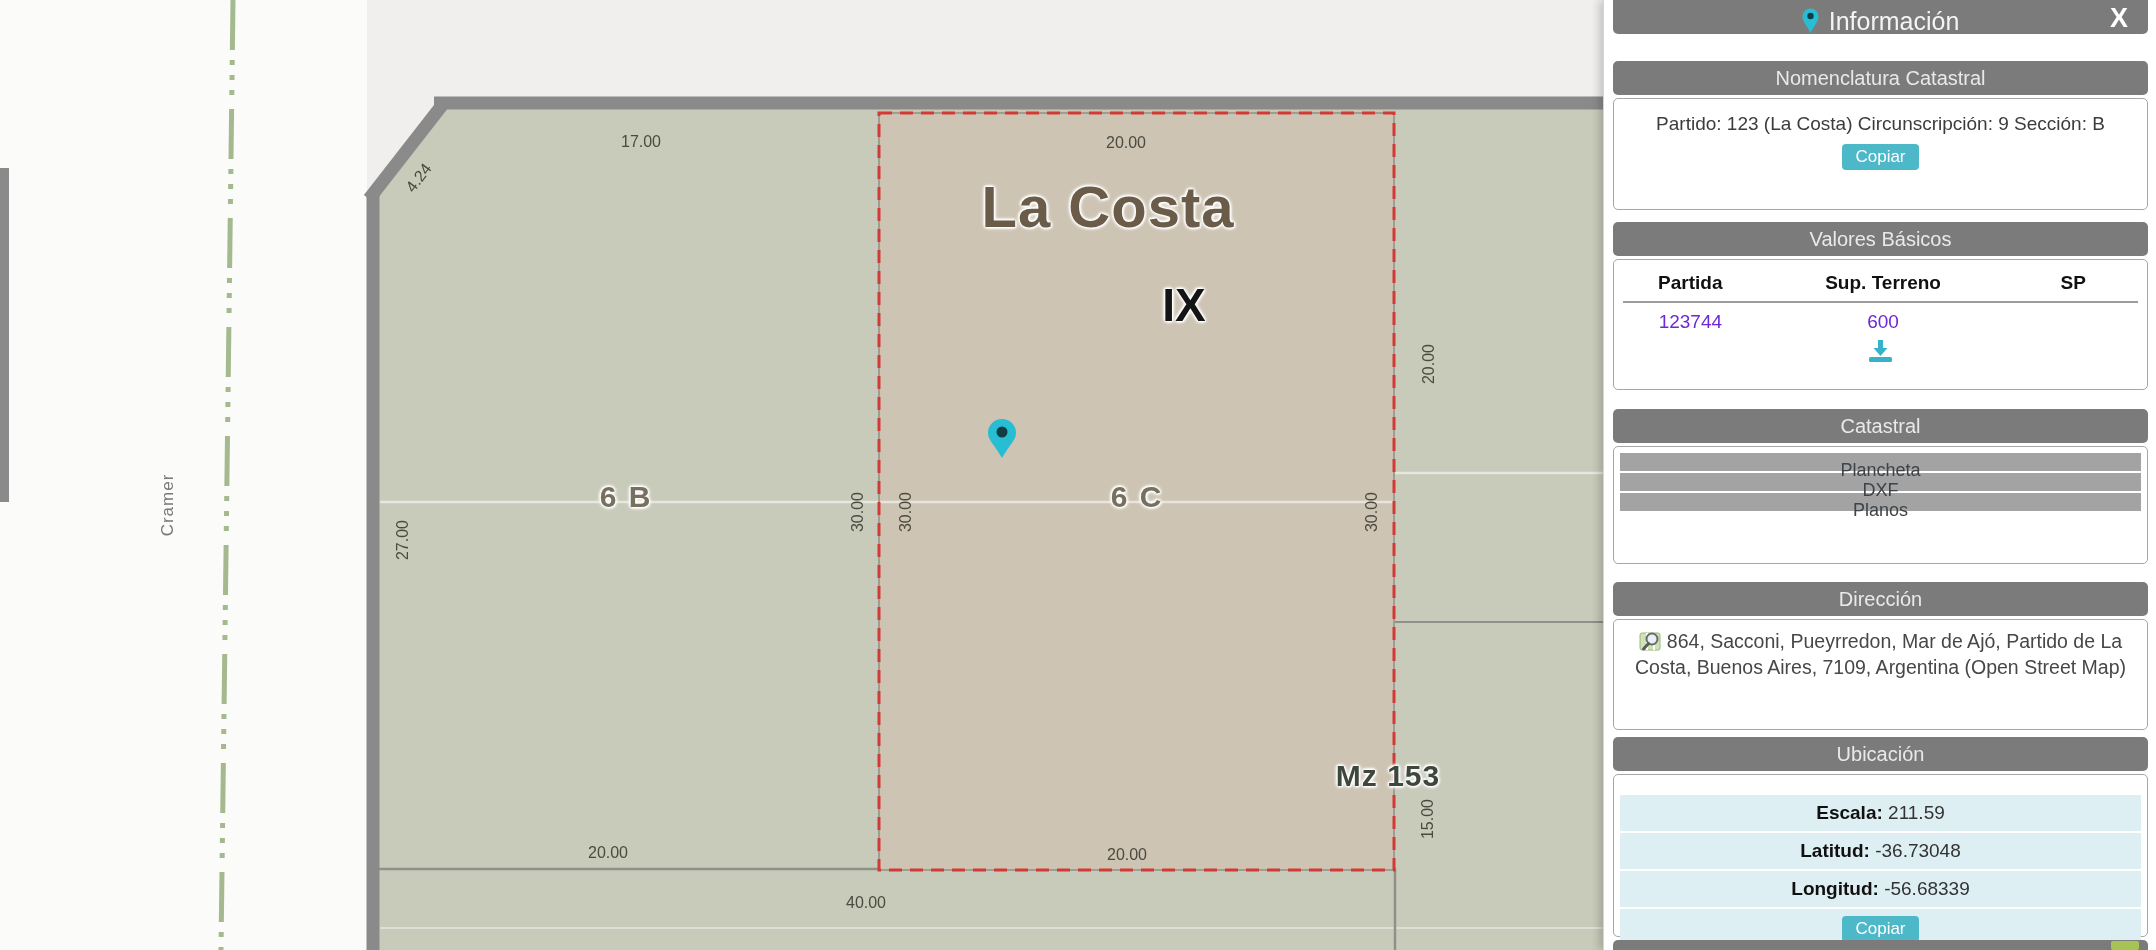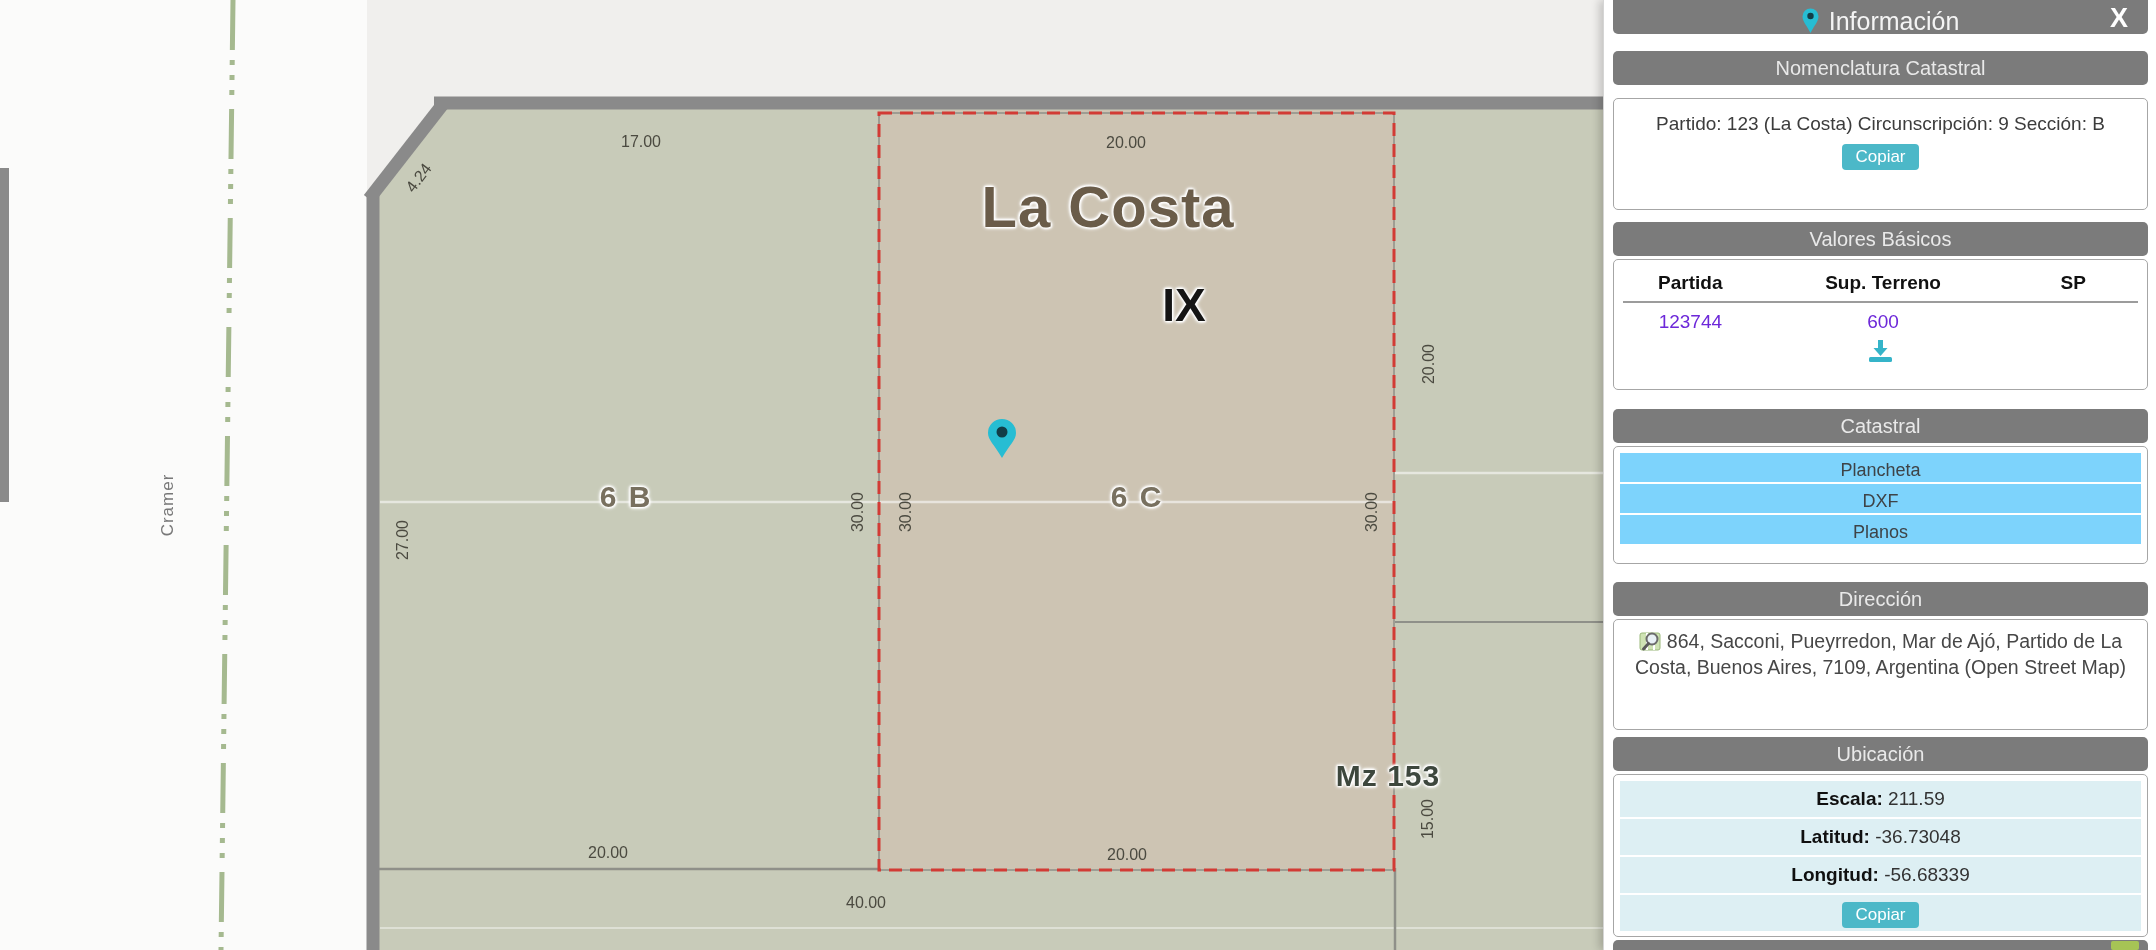--- a/index.html
+++ b/index.html
@@ -38,21 +38,21 @@
   .btn-teal{
     display:inline-block;background:#4cb8c8;color:#fff;font-size:17px;
     padding:3px 13px;border-radius:4px;border:none;cursor:pointer;font-family:inherit;
   }
   .vb-row{display:flex;}
   .vb-col1{width:27%;}.vb-col2{width:47%;}.vb-col3{width:26%;}
   .vb-head{font-weight:bold;color:#111;font-size:19px;text-align:center;}
   .vb-val{color:#6d28d9;font-size:19px;text-align:center;}
   .vb-sep{border:none;border-top:2px solid #9c9c9c;margin:7px 3px 8px 3px;}
   .lb-row{
-    background:#7dd3fc;height:29px;line-height:34px;text-align:center;
+    background:#a3a3a3;height:18px;line-height:34px;text-align:center;
     font-size:18px;color:#3e4347;margin:0 6px 2px 6px;
   }
   .ub-row{
     background:#ddeff3;height:36px;line-height:36px;text-align:center;
     font-size:19px;color:#333;margin:0 6px 2px 6px;
   }
   .ub-row b{color:#101010;}
   .dir-text{font-size:19.5px;color:#474747;line-height:1.35;padding:8px 4px;}
   .close-x{
     position:absolute;right:14px;top:1px;font-size:27px;font-weight:bold;color:#fff;
@@ -126,21 +126,21 @@
     <div class="title-wrap">
       <svg width="17" height="26" viewBox="0 0 17 26">
         <path d="M8.5,25 C4.5,17 0.5,13.5 0.5,8.5 a8,8 0 1 1 16,0 c0,5 -4,8.5 -8,16.5 z" fill="#27bdd3"></path>
         <circle cx="8.5" cy="8" r="3.2" fill="#123d47"></circle>
       </svg>
       <span>Información</span>
     </div>
     <button class="close-x">X</button>
   </div>
 
-  <div class="pabs bar" style="top:51px;">Nomenclatura Catastral</div>
+  <div class="pabs bar" style="top:61px;">Nomenclatura Catastral</div>
   <div class="pabs sec-body centertxt" style="top:98px;height:112px;padding-top:11px;">
     <div class="nomen-text">Partido: 123 (La Costa) Circunscripción: 9 Sección: B</div>
     <button class="btn-teal" style="margin-top:6px;">Copiar</button>
   </div>
 
   <div class="pabs bar" style="top:222px;">Valores Básicos</div>
   <div class="pabs sec-body" style="top:259px;height:131px;padding:12px 6px 18px 6px;">
     <div class="vb-row">
       <div class="vb-col1 vb-head">Partida</div>
       <div class="vb-col2 vb-head">Sup. Terreno</div>
@@ -175,21 +175,21 @@
         <rect x="1" y="3" width="20" height="17" rx="2" fill="#cfe3b4" stroke="#9ab87a" stroke-width="1"></rect>
         <line x1="8" y1="3" x2="8" y2="20" stroke="#ffffff" stroke-width="2"></line>
         <line x1="15" y1="3" x2="15" y2="20" stroke="#ffffff" stroke-width="2"></line>
         <circle cx="13" cy="9" r="5.5" fill="#e8f0f5" stroke="#6b6b6b" stroke-width="2"></circle>
         <line x1="9.5" y1="13.5" x2="4.5" y2="19" stroke="#5a5a5a" stroke-width="3" stroke-linecap="round"></line>
       </svg><span>864, Sacconi, Pueyrredon, Mar de Ajó, Partido de La Costa, Buenos Aires, 7109, Argentina (Open Street Map)</span>
     </div>
   </div>
 
   <div class="pabs bar" style="top:737px;">Ubicación</div>
-  <div class="pabs sec-body" style="top:774px;height:163px;padding-top:6px;">
+  <div class="pabs sec-body" style="top:774px;height:163px;padding-top:20px;">
     <div class="ub-row"><b>Escala:</b>&nbsp;<span>211.59</span></div>
     <div class="ub-row"><b>Latitud:</b>&nbsp;<span>-36.73048</span></div>
     <div class="ub-row"><b>Longitud:</b>&nbsp;<span>-56.68339</span></div>
     <div class="ub-row" style="line-height:38px;">
       <button class="btn-teal" style="vertical-align:middle;">Copiar</button>
     </div>
   </div>
 
   <div class="bottom-bar"></div>
   <div class="green-chip"></div>

